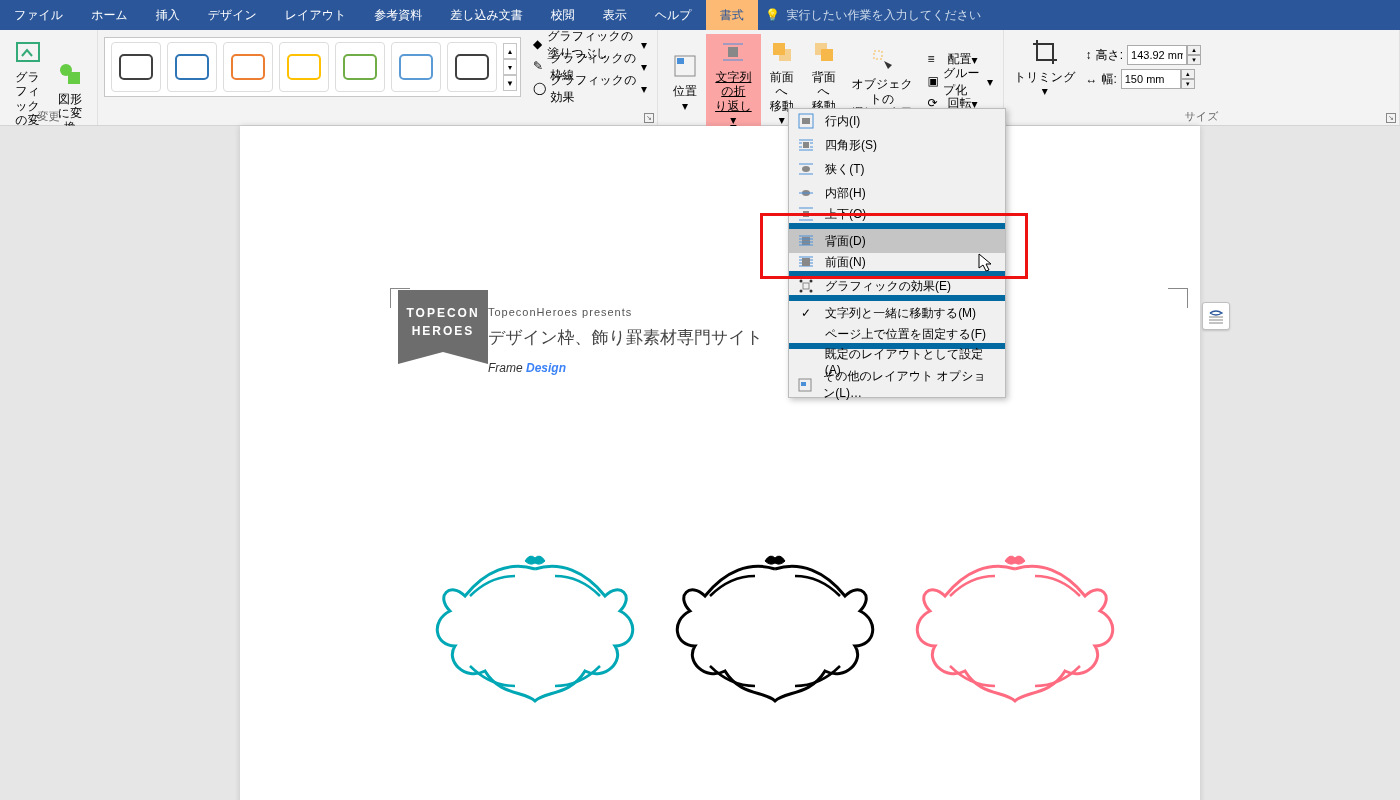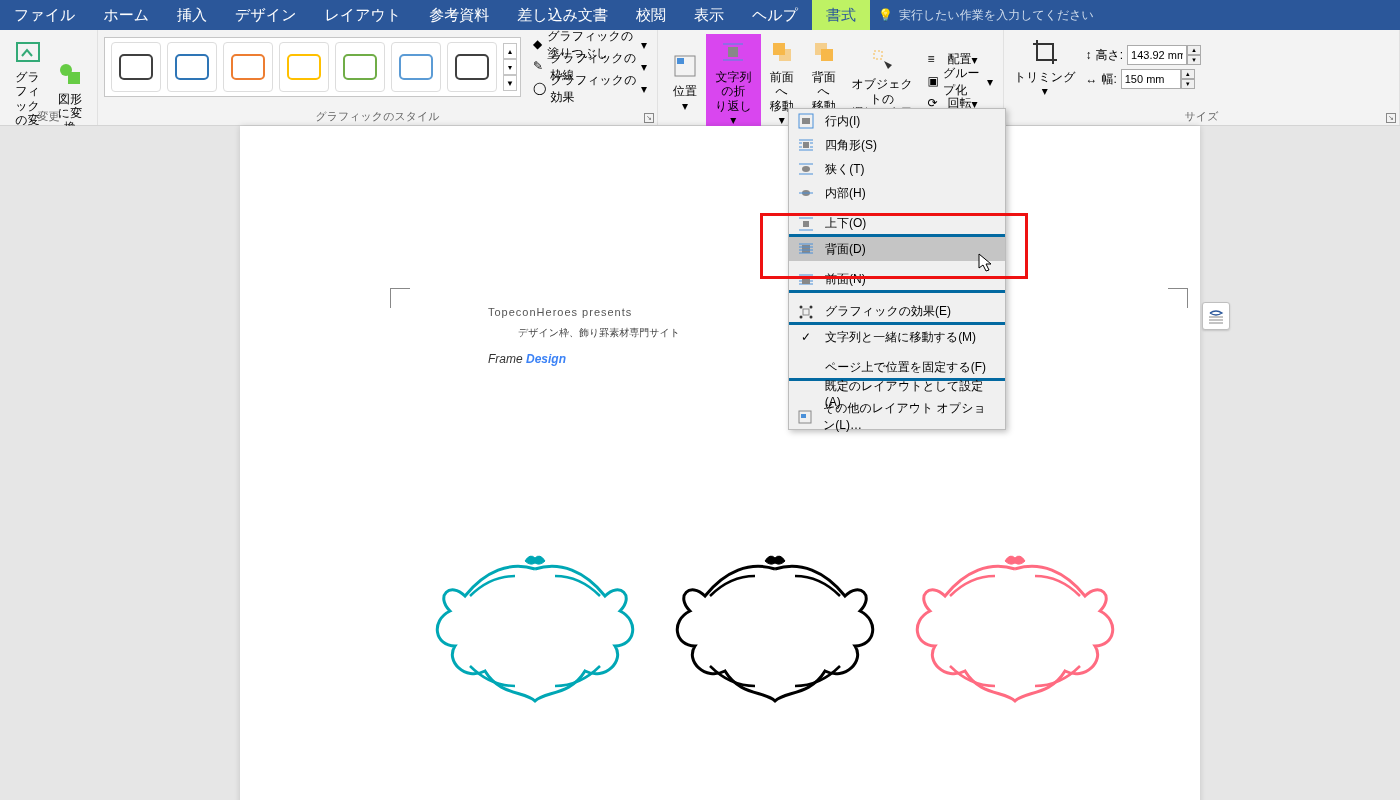--- a/index.html
+++ b/index.html
@@ -1,19 +1,19 @@
 <!DOCTYPE html>
 <html><head>
 <meta charset="utf-8">
 <style>
 *{box-sizing:border-box;margin:0;padding:0;font-family:"Yu Gothic UI","Meiryo",sans-serif;font-size:12px;}
 body{background:#fff;width:1400px;height:800px;overflow:hidden;}
 .tabs{height:30px;background:#2b579a;display:flex;align-items:stretch;color:#fff;}
-.tab{padding:0 14px;display:flex;align-items:center;cursor:pointer;font-size:15px;}
-.tab.active{background:#bef264;color:#2b579a;}
+.tab{padding:0 14px;display:flex;align-items:center;cursor:pointer;font-size:12px;}
+.tab.active{background:#fdba74;color:#2b579a;}
 .search-area{display:flex;align-items:center;padding:0 8px;color:#cfdcec;}
 .search-area .mag{margin-right:6px;}
 .ribbon{height:96px;background:#f3f3f3;border-bottom:1px solid #d4d4d4;display:flex;}
 .rgroup{border-right:1px solid #e1e1e1;position:relative;padding:4px 6px 16px 6px;display:flex;flex-direction:column;}
 .rgroup .glabel{position:absolute;bottom:1px;left:0;right:0;text-align:center;font-size:11px;color:#666;}
 .rgroup .dlg{position:absolute;bottom:2px;right:3px;width:10px;height:10px;border:1px solid #888;font-size:7px;line-height:7px;text-align:center;color:#666;}
 .bigbtn{display:flex;flex-direction:column;align-items:center;justify-content:flex-start;padding:2px 4px;min-width:42px;text-align:center;line-height:1.2;}
 .bigbtn .ic{width:32px;height:32px;margin-bottom:2px;display:flex;align-items:center;justify-content:center;}
 .row{display:flex;align-items:center;}
 .smitem{display:flex;align-items:center;height:22px;padding:0 4px;}
@@ -31,37 +31,37 @@
 .canvas{position:absolute;top:126px;left:0;right:0;bottom:0;background:#e6e6e6;}
 .page{position:absolute;left:240px;top:0;width:960px;height:700px;background:#fff;box-shadow:0 0 6px rgba(0,0,0,0.15);}
 .crop{position:absolute;border:0 solid #888;}
 .crop.tl{left:150px;top:162px;width:20px;height:20px;border-left-width:1px;border-top-width:1px;}
 .crop.tr{right:12px;top:162px;width:20px;height:20px;border-right-width:1px;border-top-width:1px;}
 .logo-badge{position:absolute;left:158px;top:164px;width:90px;height:74px;background:#6d6d6d;color:#fff;text-align:center;font-family:Arial,sans-serif;font-weight:bold;letter-spacing:2px;padding-top:14px;font-size:12px;line-height:1.5;}
 .logo-badge:after{content:"";position:absolute;left:0;bottom:-12px;border-left:45px solid transparent;border-right:45px solid transparent;border-top:0;}
 .logo-badge .notch{position:absolute;bottom:0;left:0;width:0;height:0;border-left:45px solid #6d6d6d;border-right:45px solid #6d6d6d;border-bottom:12px solid #fff;}
 .logo-text{position:absolute;left:248px;top:180px;}
 .logo-text .l1{font-size:11px;color:#555;letter-spacing:1px;}
-.logo-text .l2{font-size:10px;color:#444;margin-top:8px;margin-left:30px;}
+.logo-text .l2{font-size:17px;color:#444;margin-top:8px;}
 .logo-text .l3{font-size:24px;margin-top:2px;font-family:Georgia,serif;}
 .logo-text .l3 .a{color:#333;font-weight:normal;font-style:italic;}
 .logo-text .l3 .b{color:#3b82f6;font-weight:bold;font-style:italic;}
 .anchor-btn{position:absolute;right:-30px;top:176px;width:28px;height:28px;border:1px solid #bfbfbf;background:#fff;border-radius:3px;display:flex;align-items:center;justify-content:center;box-shadow:0 1px 2px rgba(0,0,0,0.15);}
 .frames{position:absolute;left:180px;top:420px;display:flex;gap:10px;}
 .frame-svg{width:230px;height:170px;}
 .dropdown{position:absolute;left:788px;top:108px;width:218px;background:#f0f0f0;border:1px solid #bcbcbc;box-shadow:2px 2px 6px rgba(0,0,0,0.25);z-index:50;}
 .dd-item{height:24px;display:flex;align-items:center;padding:0 8px;position:relative;}
-.dd-item.sep-after{border-bottom:3px solid #0369a1;margin-top:8px;}
+.dd-item.sep-after{border-bottom:6px solid #0369a1;}
 .dd-item .dic{width:18px;height:16px;margin-right:10px;display:flex;align-items:center;justify-content:center;}
 .dd-item.hover{background:#c5c5c5;}
 .dd-item .chk{width:18px;margin-right:10px;text-align:center;}
 .redbox{position:absolute;left:760px;top:213px;width:268px;height:66px;border:3px solid #e11;z-index:60;pointer-events:none;}
 .cursor{position:absolute;left:978px;top:253px;z-index:70;font-size:16px;pointer-events:none;}
 .ic svg{display:block;}
-.active-rb{background:#d946ef;}
+.active-rb{background:#fca5a5;text-decoration:underline;}
 </style>
 </head>
 <body>
 
 <div class="tabs" id="tabs-row">
     <div class="tab">ファイル</div>
     <div class="tab">ホーム</div>
     <div class="tab">挿入</div>
     <div class="tab">デザイン</div>
     <div class="tab">レイアウト</div>
@@ -133,21 +133,20 @@
             <div>▾</div>
             <div>▼</div>
           </div>
         </div>
       <div style="margin-left:8px">
         <div class="smitem"><span class="ic">◆</span><span>グラフィックの塗りつぶし</span> ▾</div>
         <div class="smitem"><span class="ic">✎</span><span>グラフィックの枠線</span> ▾</div>
         <div class="smitem"><span class="ic">◯</span><span>グラフィックの効果</span> ▾</div>
       </div>
     </div>
-    <div class="glabel">グラフィックのスタイル</div>
     <div class="dlg">↘</div>
   </div>
 
 
   <div class="rgroup" style="width:346px">
     <div class="row">
       <div class="bigbtn"><div class="ic">
             <svg width="24" height="24">
               <rect x="2" y="2" width="20" height="20" fill="none" stroke="#888"></rect>
               <rect x="4" y="4" width="7" height="6" fill="#4a90d9"></rect>
@@ -223,20 +222,25 @@
     </div>
     <div class="glabel">サイズ</div>
     <div class="dlg">↘</div>
   </div>
 </div>
 
 <div class="canvas">
   <div class="page">
     <div class="crop tl"></div>
     <div class="crop tr"></div>
+    <div class="logo-badge">
+      <div>TOPECON</div>
+      <div>HEROES</div>
+      <div class="notch"></div>
+    </div>
     <div class="logo-text">
       <div class="l1">TopeconHeroes presents</div>
       <div class="l2">デザイン枠、飾り罫素材専門サイト</div>
       <div class="l3"><span class="a">Frame </span><span class="b">Design</span></div>
     </div>
     <div class="anchor-btn">
       <svg width="18" height="18">
           <path d="M3 6 Q9 2 15 6 Q9 10 3 6" fill="none" stroke="#2b579a" stroke-width="1.5"></path>
           <line x1="2" y1="10" x2="16" y2="10" stroke="#888"></line>
           <line x1="2" y1="13" x2="16" y2="13" stroke="#888"></line>

